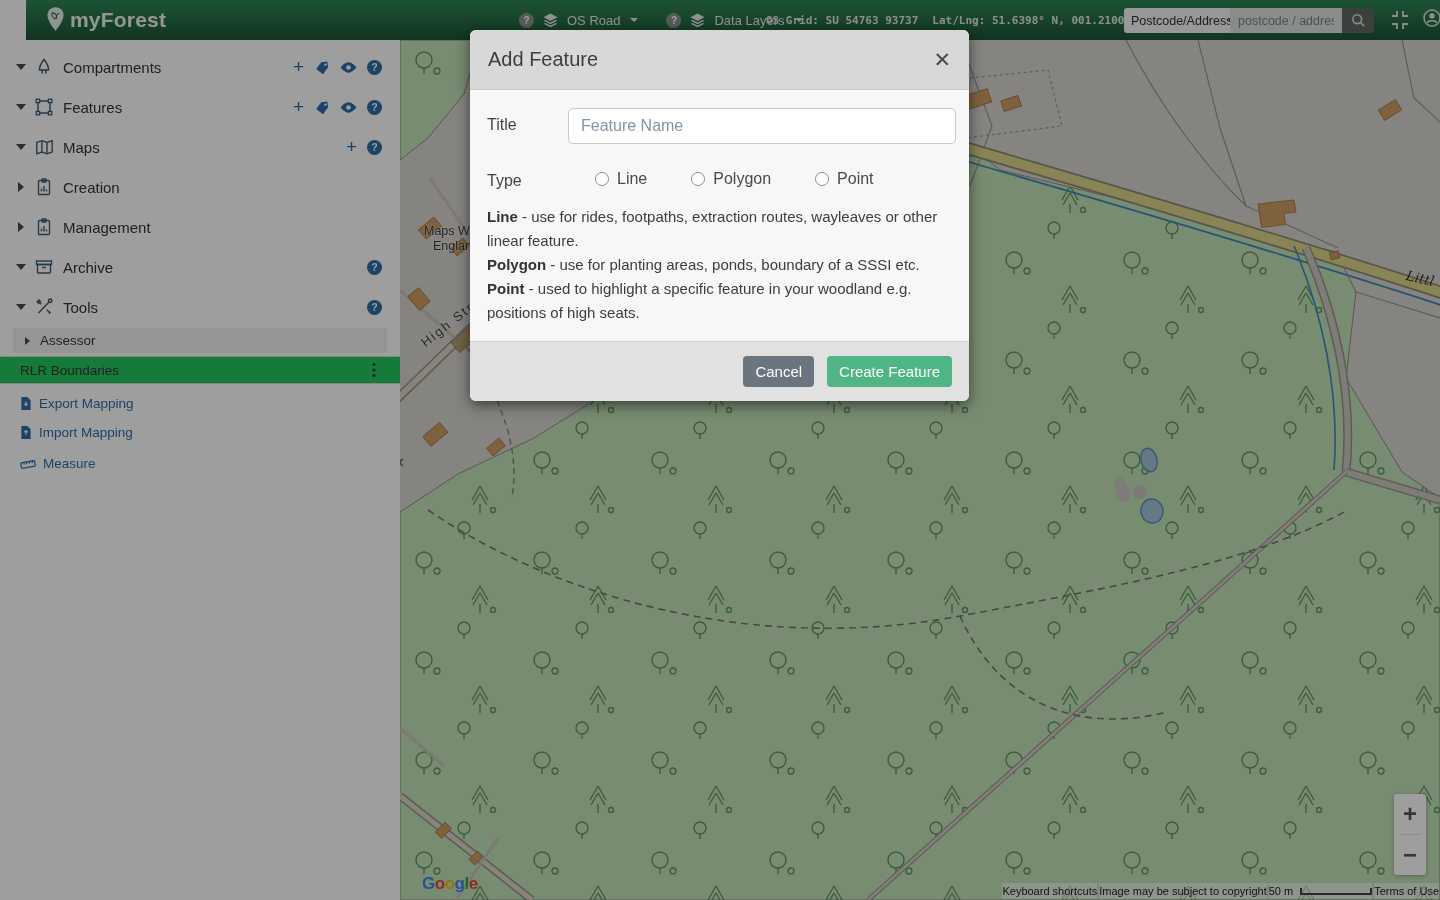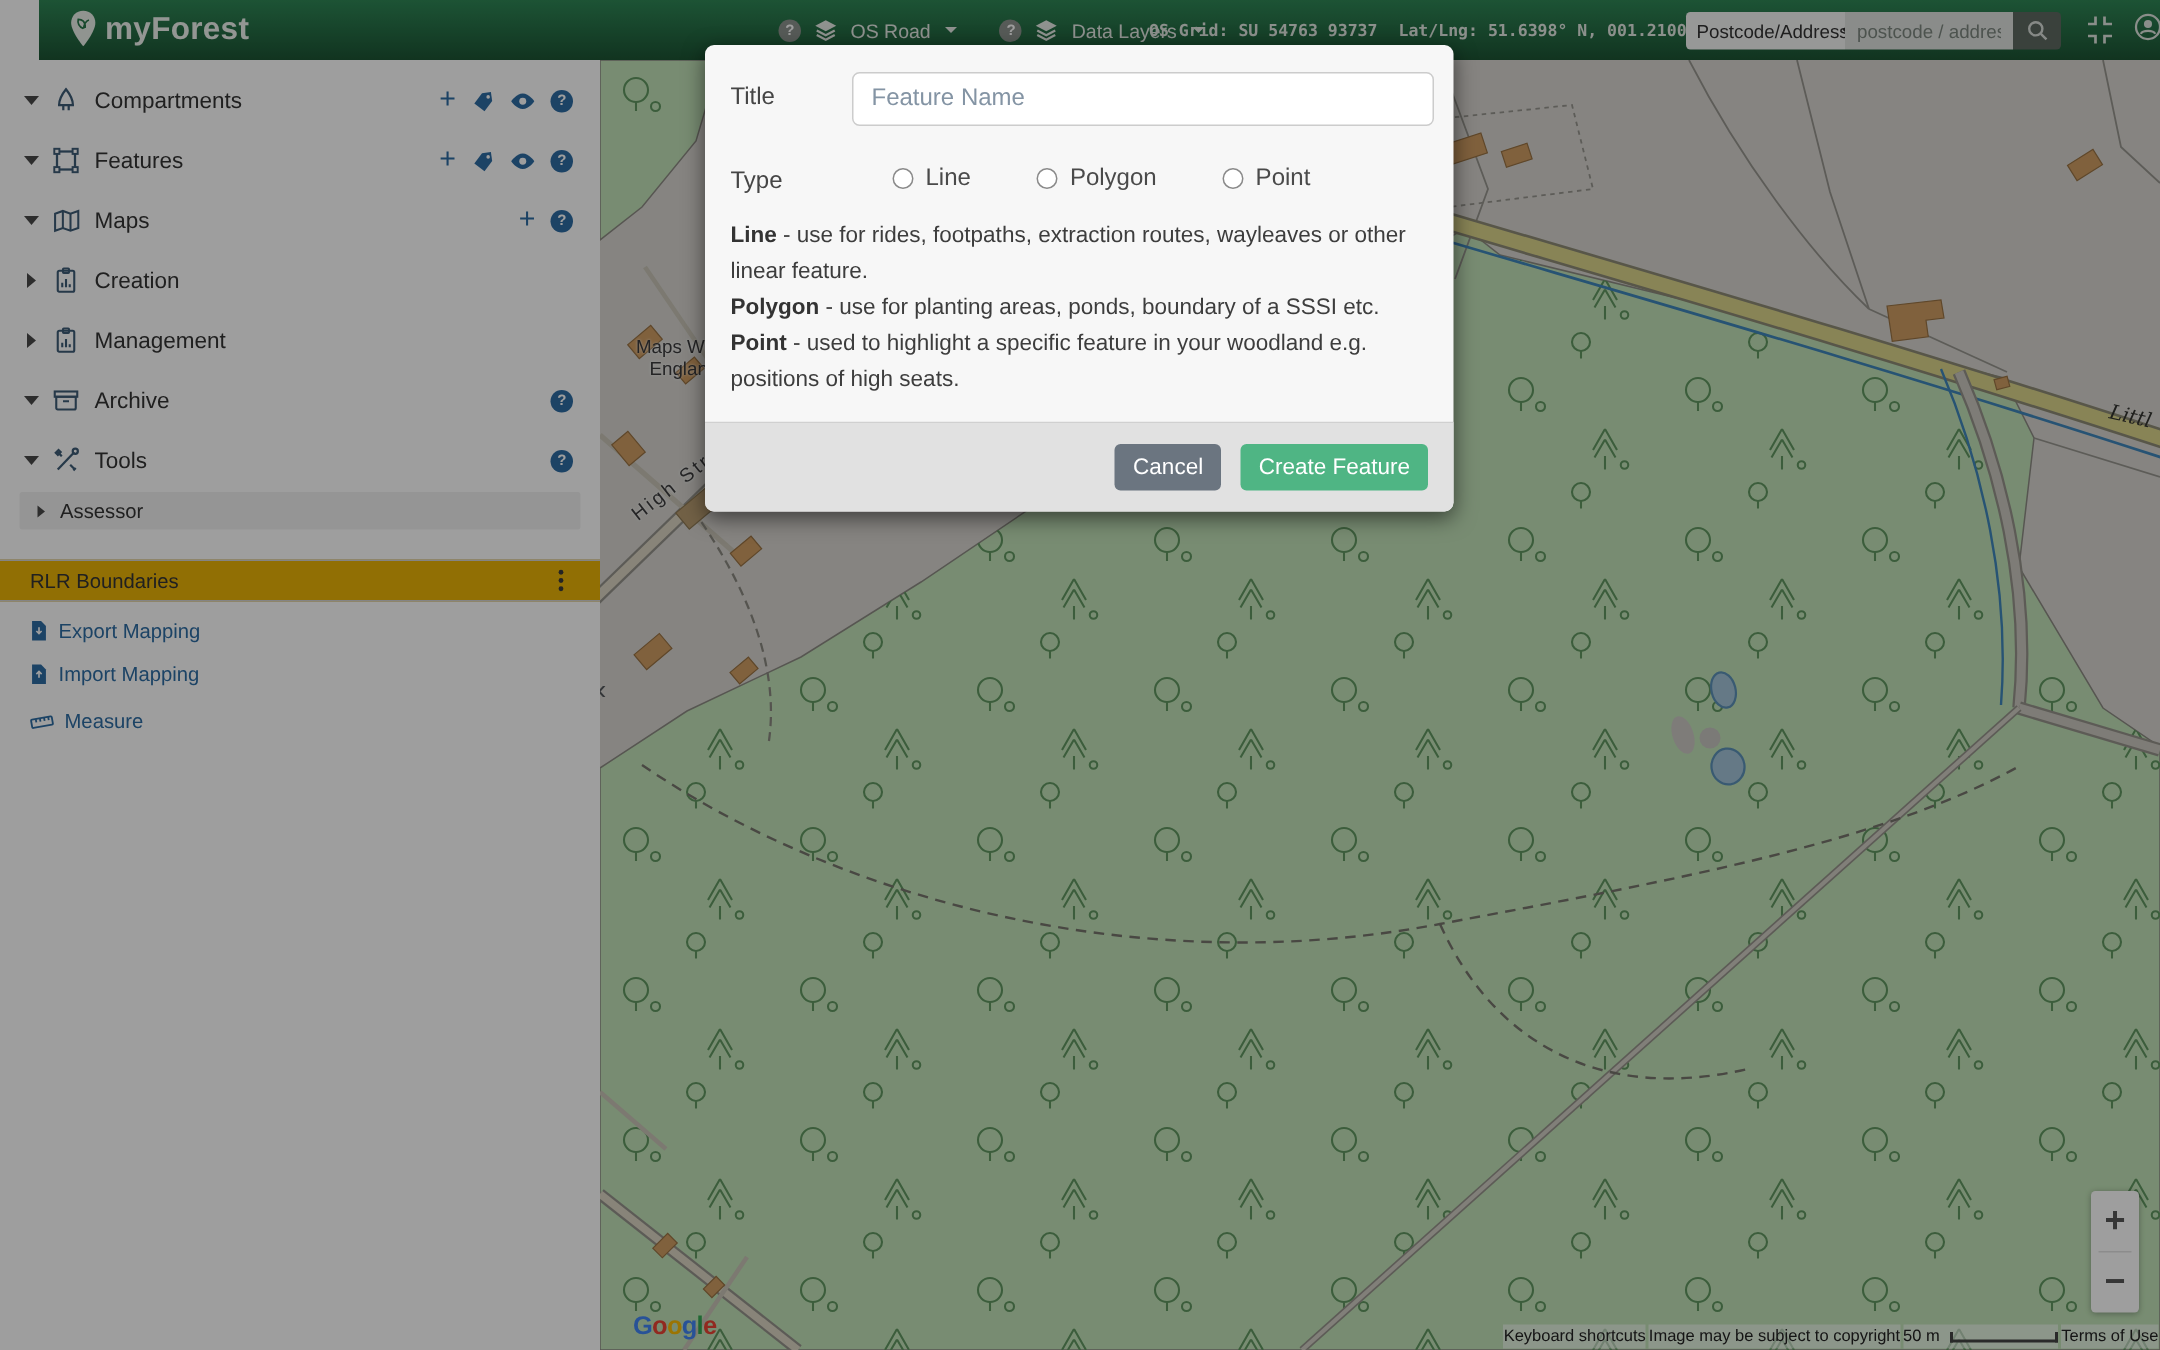--- a/index.html
+++ b/index.html
@@ -45,21 +45,21 @@
                  border-left:6px solid #4a4a4a; margin-right:10px; margin-left:2px; flex:none; }
   .nav-ico { width:20px; height:20px; margin-right:9px; flex:none; }
   .nav-label { font-size:15px; color:#353535; flex:1; }
   .row-icons { display:flex; align-items:center; gap:10px; }
   .plus-ico { font-size:19px; color:#2e6da4; font-weight:normal; line-height:14px; }
   .qblue { width:15px; height:15px; border-radius:50%; background:#2e6da4; color:#fff; font-size:10px;
            font-weight:bold; display:flex; align-items:center; justify-content:center; }
   .assessor-bar { margin:1px 13px 0 13px; height:25px; background:#f1f1f1; border-radius:2px;
                   display:flex; align-items:center; padding:0 10px; }
   .assessor-bar .nav-label { font-size:13.5px; }
-  .rlr-row { margin-top:20px; height:28px; background:#eab308; border-top:1px solid #d6d6d6;
+  .rlr-row { margin-top:3px; height:28px; background:#22c55e; border-top:1px solid #d6d6d6;
              border-bottom:1px solid #d6d6d6; display:flex; align-items:center; padding:0 24px 0 20px; }
   .rlr-row .nav-label { font-size:13.5px; }
   .tool-link { height:27px; display:flex; align-items:center; gap:7px; padding-left:20px;
                color:#2e6da4; font-size:13.5px; margin-top:2px; cursor:pointer; }
   .tool-link.first { margin-top:6px; }
 
   
   .map-area { position:absolute; top:40px; left:400px; width:1040px; height:860px;
               background:#d8d6d1; overflow:hidden; }
   .map-svg { position:absolute; inset:0; }
@@ -465,20 +465,24 @@
     <div class="zoomctl">
       <div class="zbtn">+</div>
       <div class="zdiv"></div>
       <div class="zbtn">−</div>
     </div>
   </div>
 
   <div class="backdrop"></div>
 
   <div class="modal">
+    <div class="modal-header">
+      <span class="modal-title">Add Feature</span>
+      <span class="modal-close">✕</span>
+    </div>
 
     <div class="modal-body">
       <div class="form-row">
         <span class="form-label">Title</span>
         <input class="title-input" placeholder="Feature Name" style="">
       </div>
 
       <div class="form-row type-row">
         <span class="form-label">Type</span>
         <div class="radio-group" style="margin-left:27px">

